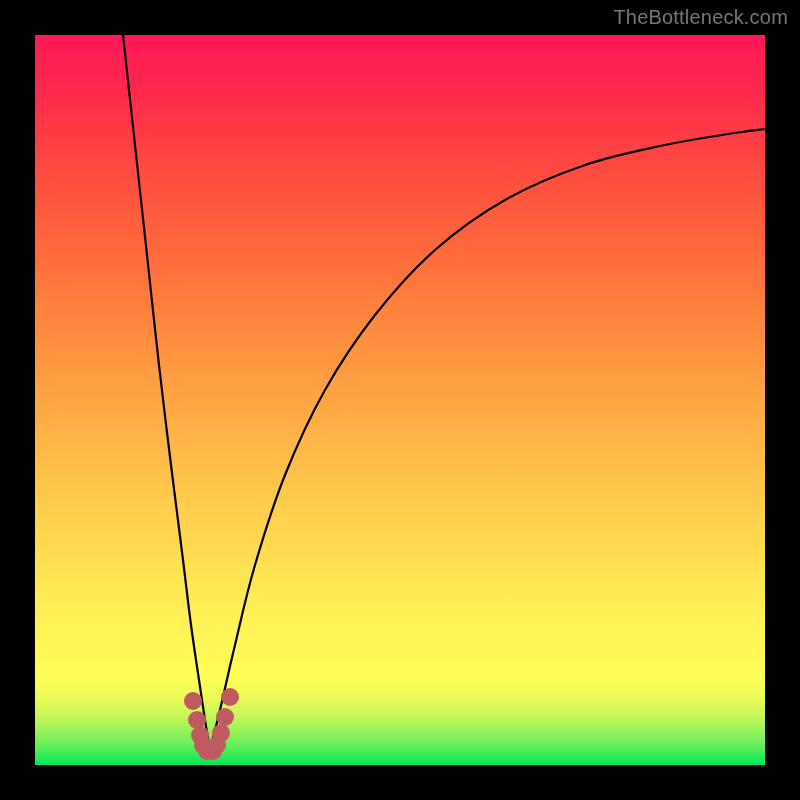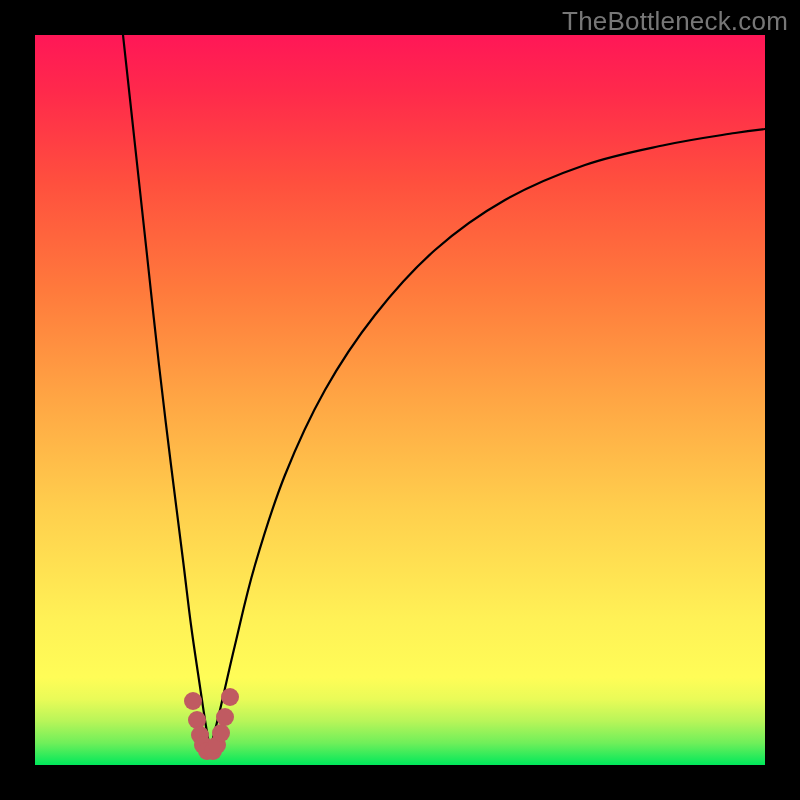--- a/index.html
+++ b/index.html
@@ -24,21 +24,21 @@
     top: 35px;
     width: 730px;
     height: 730px;
     overflow: hidden;
   }
   .watermark {
     position: absolute;
     top: 6px;
     right: 12px;
     font-family: Arial, Helvetica, sans-serif;
-    font-size: 26px;
+    font-size: 20px;
     color: #777;
     letter-spacing: 0.2px;
   }
   svg {
     display: block;
   }
 </style>
 </head>
 <body>
 

